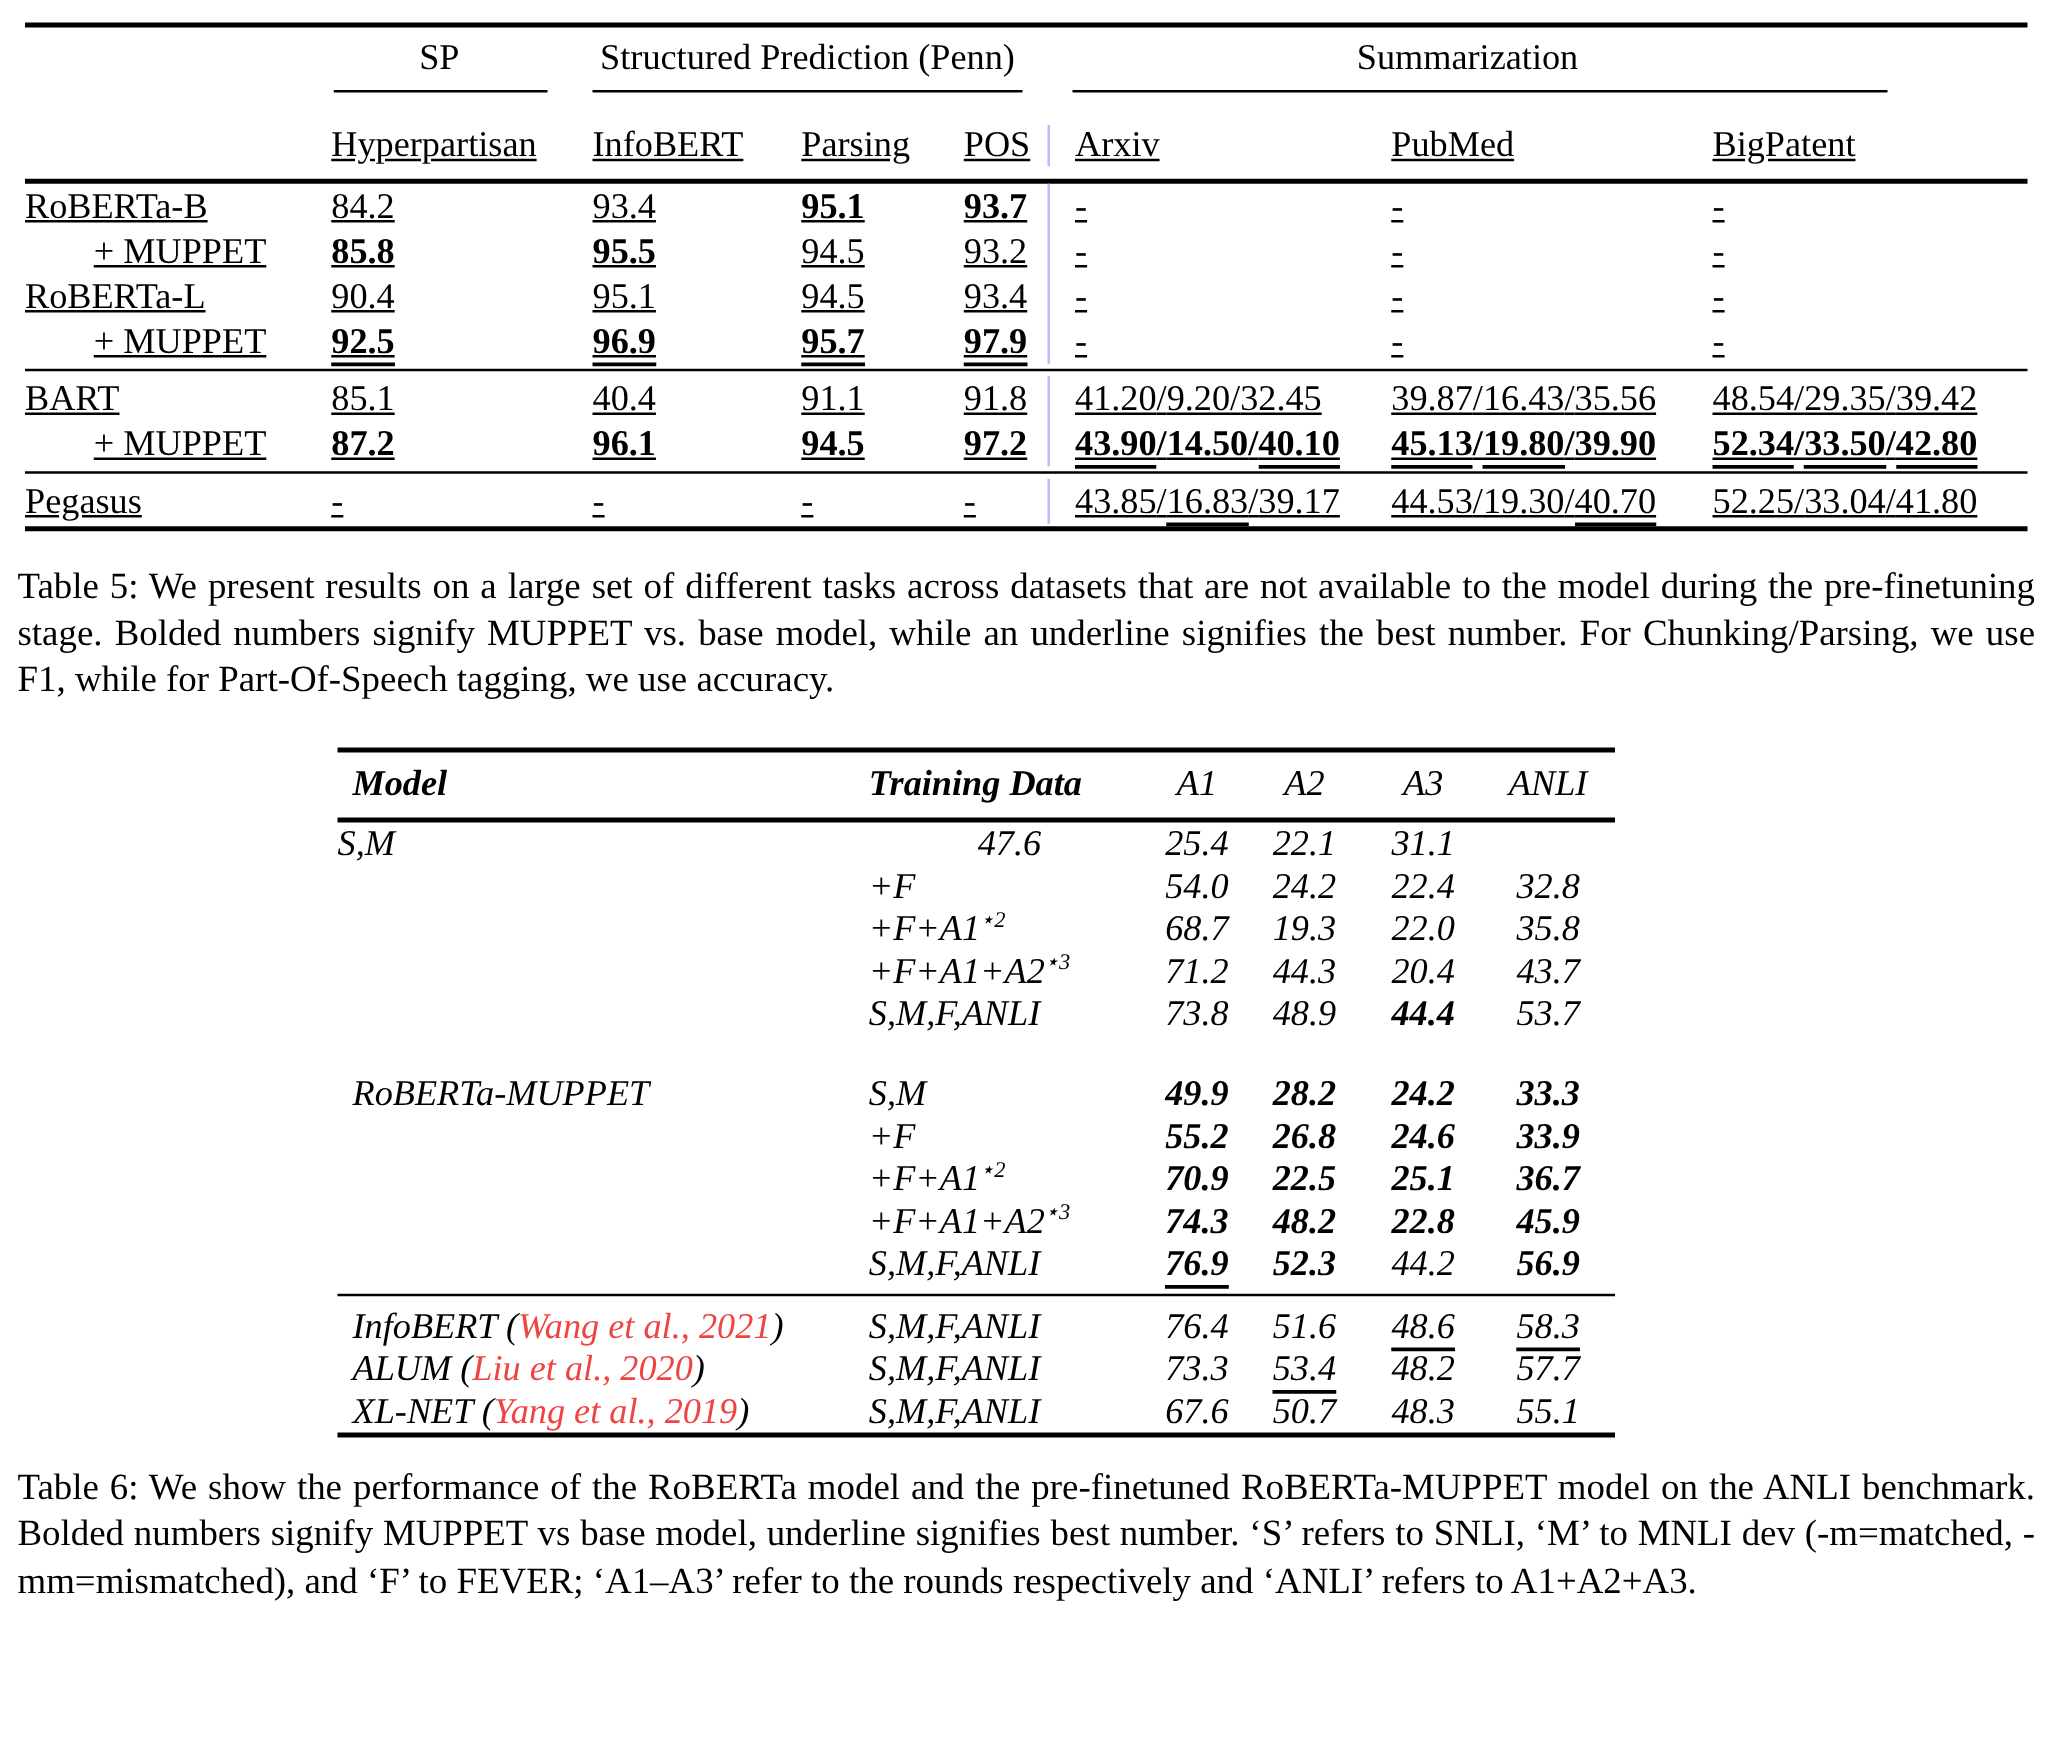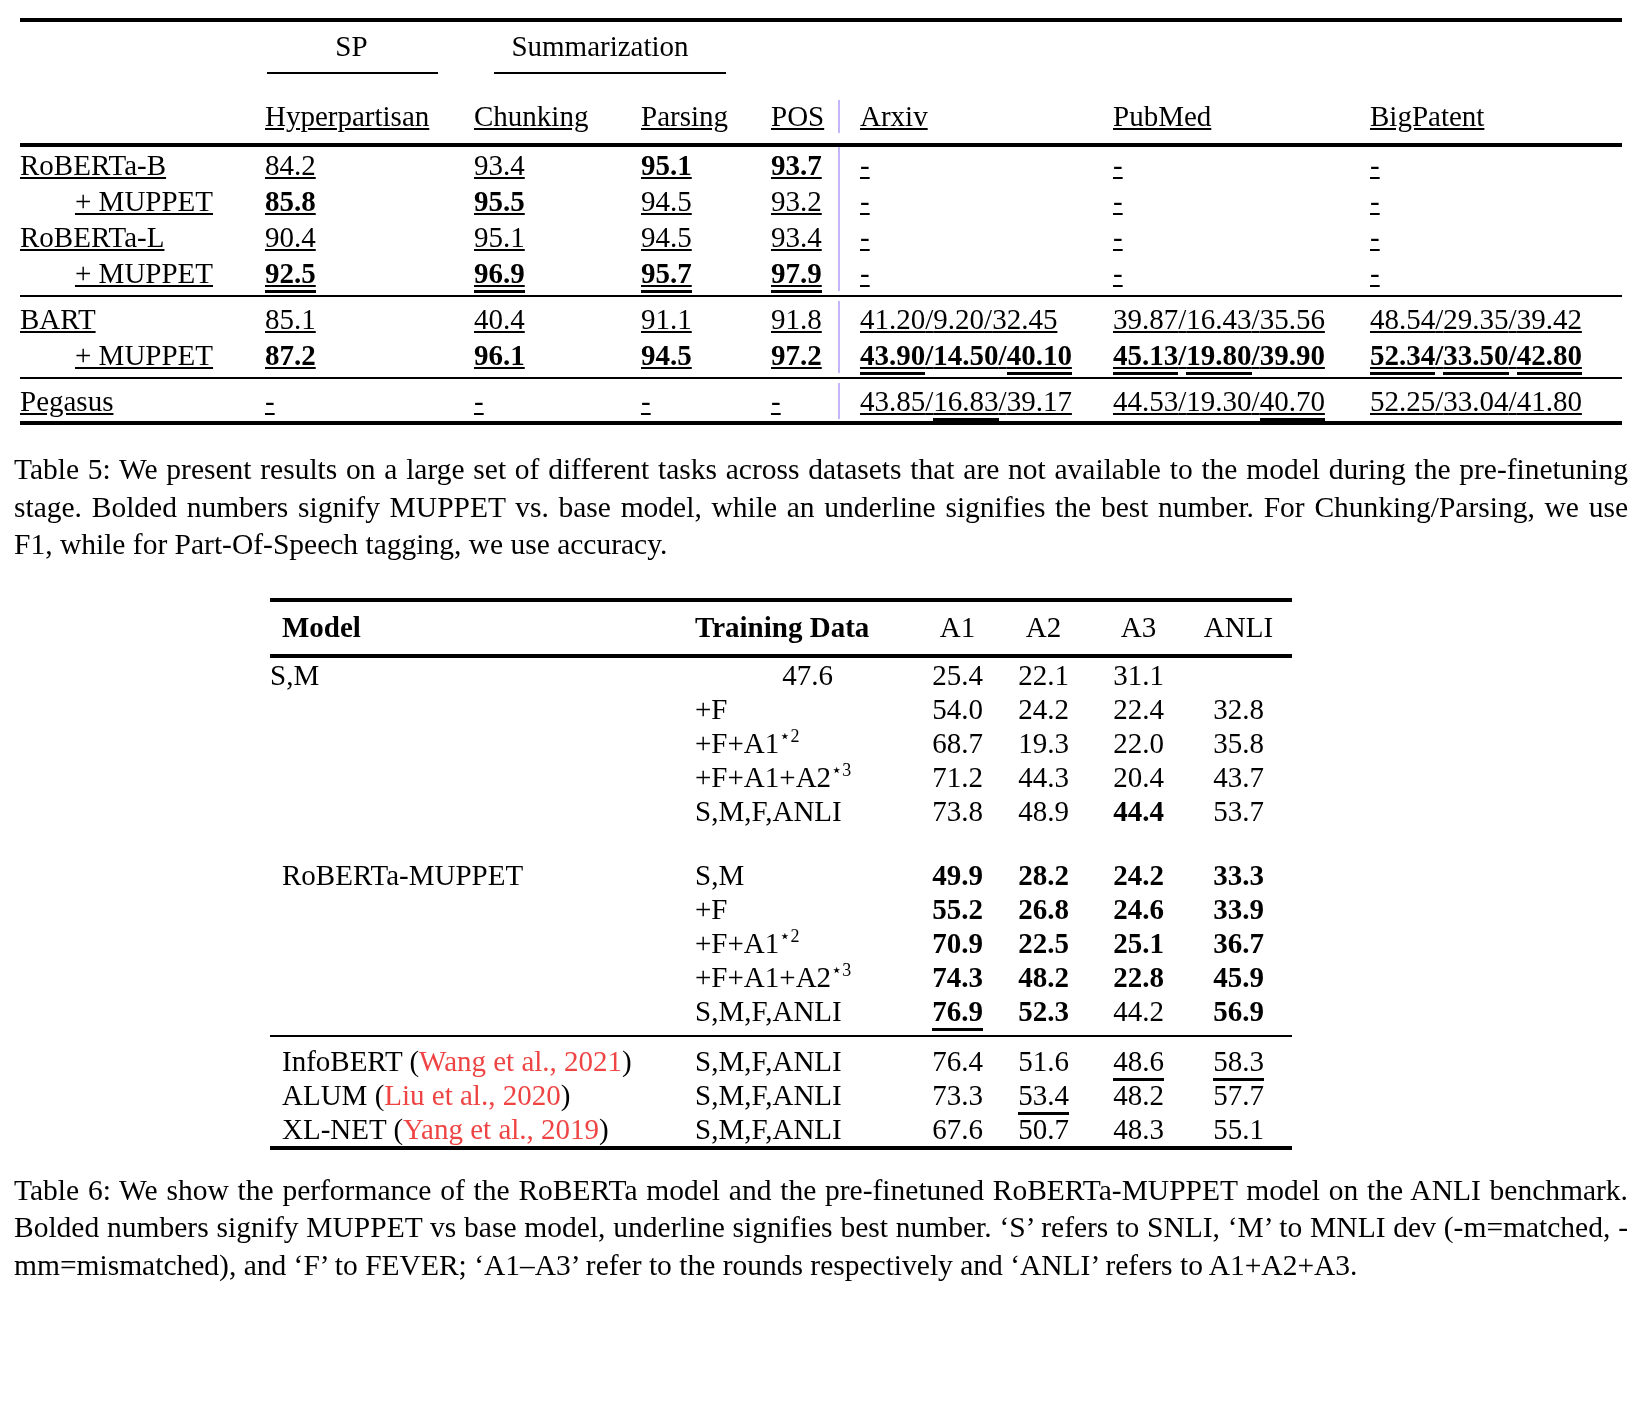--- a/index.html
+++ b/index.html
@@ -39,21 +39,21 @@
   .t5 .sec-rule { margin:4px 0; }
   .t5-row .c { white-space:nowrap; }
   .b { font-weight:bold; }
   .u { border-bottom:3px solid #000; padding-bottom:1px; }
   .t5-foot { margin-top:2px; }
 
   
   .cap { margin:26px 14px 0 14px; font-size:29.5px; line-height:37.5px; text-align:justify; }
 
   
-  .t6 { margin:34px 0 0 270px; width:1022px; font-size:29px; }
+  .t6 { margin:34px 0 0 270px; width:1022px; font-size:29px;font-style:italic; }
   .t6-grid { display:grid; grid-template-columns:425px 225px 75px 97px 93px 107px; }
   .t6-hdr { padding:9px 0 10px 0; }
   .t6 .mcol { padding-left:12px; text-align:left; }
   .t6 .tcol { text-align:left; }
   .t6 .ncol { text-align:center; }
   .t6-row { line-height:34px; }
   .t6 .gap { height:30px; }
   .t6 .mid-rule { margin:7px 0; }
   sup { font-size:0.62em; vertical-align:super; line-height:0; }
   .cite { color:#ef4444; }
@@ -65,30 +65,34 @@
 
   <div class="t5">
     <div class="rule-thick"></div>
 
     <div class="t5-grouprow">
       <div></div>
       <div class="gcell g-sp">
         <span class="gtxt">SP</span>
         <div class="cmid"></div>
       </div>
+      <div class="gcell g-struct">
+        <span class="gtxt">Structured Prediction (Penn)</span>
+        <div class="cmid"></div>
+      </div>
       <div class="gcell g-sum">
         <span class="gtxt">Summarization</span>
         <div class="cmid"></div>
       </div>
     </div>
 
     <div class="t5-grid t5-hdr">
       <div></div>
       <div>Hyperpartisan</div>
-      <div>Chunking</div>
+      <div>InfoBERT</div>
       <div>Parsing</div>
       <div>POS</div>
       <div class="vbar colpad">Arxiv</div>
       <div class="colpad">PubMed</div>
       <div class="colpad">BigPatent</div>
     </div>
 
     <div class="rule-thick"></div>
 
     <div id="t5-body">

